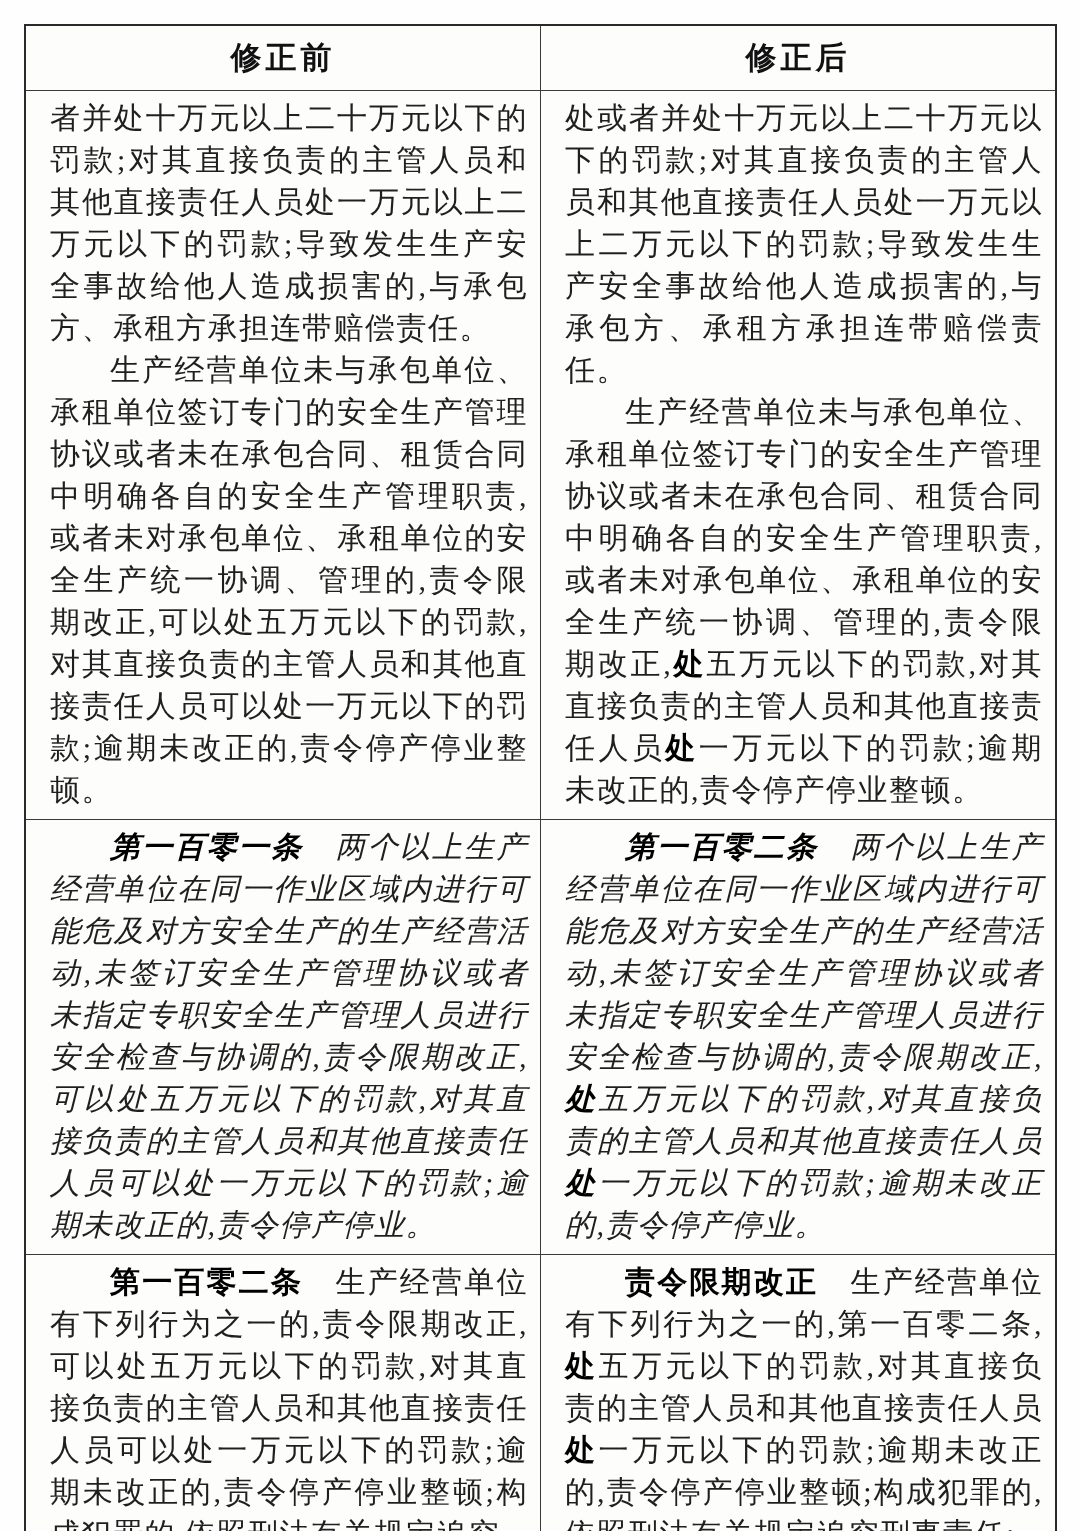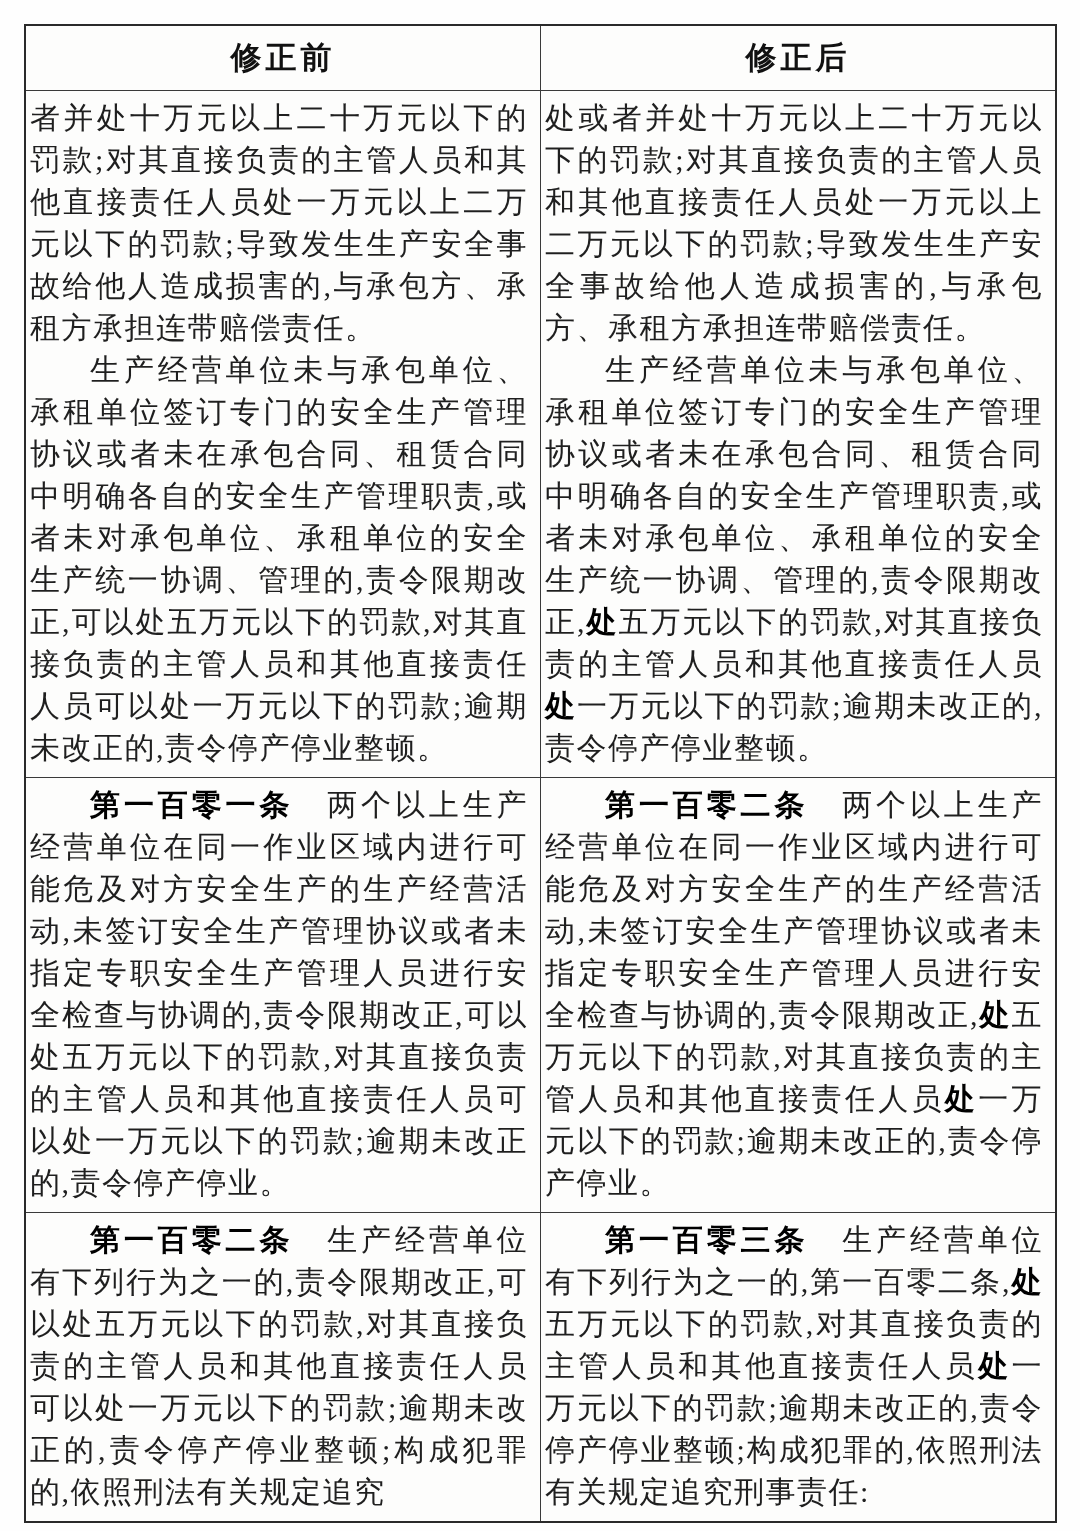--- a/index.html
+++ b/index.html
@@ -35,24 +35,24 @@
     font-weight: 700;
     color: #111;
     text-align: center;
     vertical-align: middle;
     letter-spacing: 4px;
     font-family: "Liberation Sans", "DejaVu Sans", sans-serif;
   }
   td.cell {
     width: 50%;
     vertical-align: top;
-    padding: 6px 12px 8px 4px;
+    padding: 6px 12px 8px 24px;
   }
   tr.r1 td { height: 672px; }
-  tr.r2 td { height: 410px; }
+  tr.r2 td { height: 410px; font-style: italic; }
   tr.r3 td { height: 292px; }
   .para {
     margin: 0;
     font-size: 30px;
     line-height: 42px;
     letter-spacing: 1.5px;
     text-align: justify;
     text-justify: inter-character;
     color: #1f1f1f;
   }
@@ -91,18 +91,18 @@
           </td>
         <td class="cell">
             <p class="para indent"><span class="b">第一百零二条</span><span>　两个以上生产经营单位在同一作业区域内进行可能危及对方安全生产的生产经营活动,未签订安全生产管理协议或者未指定专职安全生产管理人员进行安全检查与协调的,责令限期改正,</span><span class="b">处</span><span>五万元以下的罚款,对其直接负责的主管人员和其他直接责任人员</span><span class="b">处</span><span>一万元以下的罚款;逾期未改正的,责令停产停业。</span></p>
           </td>
       </tr>
       <tr class="r3">
         <td class="cell">
             <p class="para indent"><span class="b">第一百零二条</span><span>　生产经营单位有下列行为之一的,责令限期改正,可以处五万元以下的罚款,对其直接负责的主管人员和其他直接责任人员可以处一万元以下的罚款;逾期未改正的,责令停产停业整顿;构成犯罪的,依照刑法有关规定追究</span></p>
           </td>
         <td class="cell">
-            <p class="para indent"><span class="b">第一百零三条</span><span>　生产经营单位有下列行为之一的,第一百零二条,</span><span class="b">处</span><span>五万元以下的罚款,对其直接负责的主管人员和其他直接责任人员</span><span class="b">处</span><span>一万元以下的罚款;逾期未改正的,责令停产停业整顿;构成犯罪的,依照刑法有关规定追究刑事责任:</span></p>
+            <p class="para indent"><span class="b">责令限期改正</span><span>　生产经营单位有下列行为之一的,第一百零二条,</span><span class="b">处</span><span>五万元以下的罚款,对其直接负责的主管人员和其他直接责任人员</span><span class="b">处</span><span>一万元以下的罚款;逾期未改正的,责令停产停业整顿;构成犯罪的,依照刑法有关规定追究刑事责任:</span></p>
           </td>
       </tr>
     </tbody>
   </table>
 </div>
 
 </body></html>

